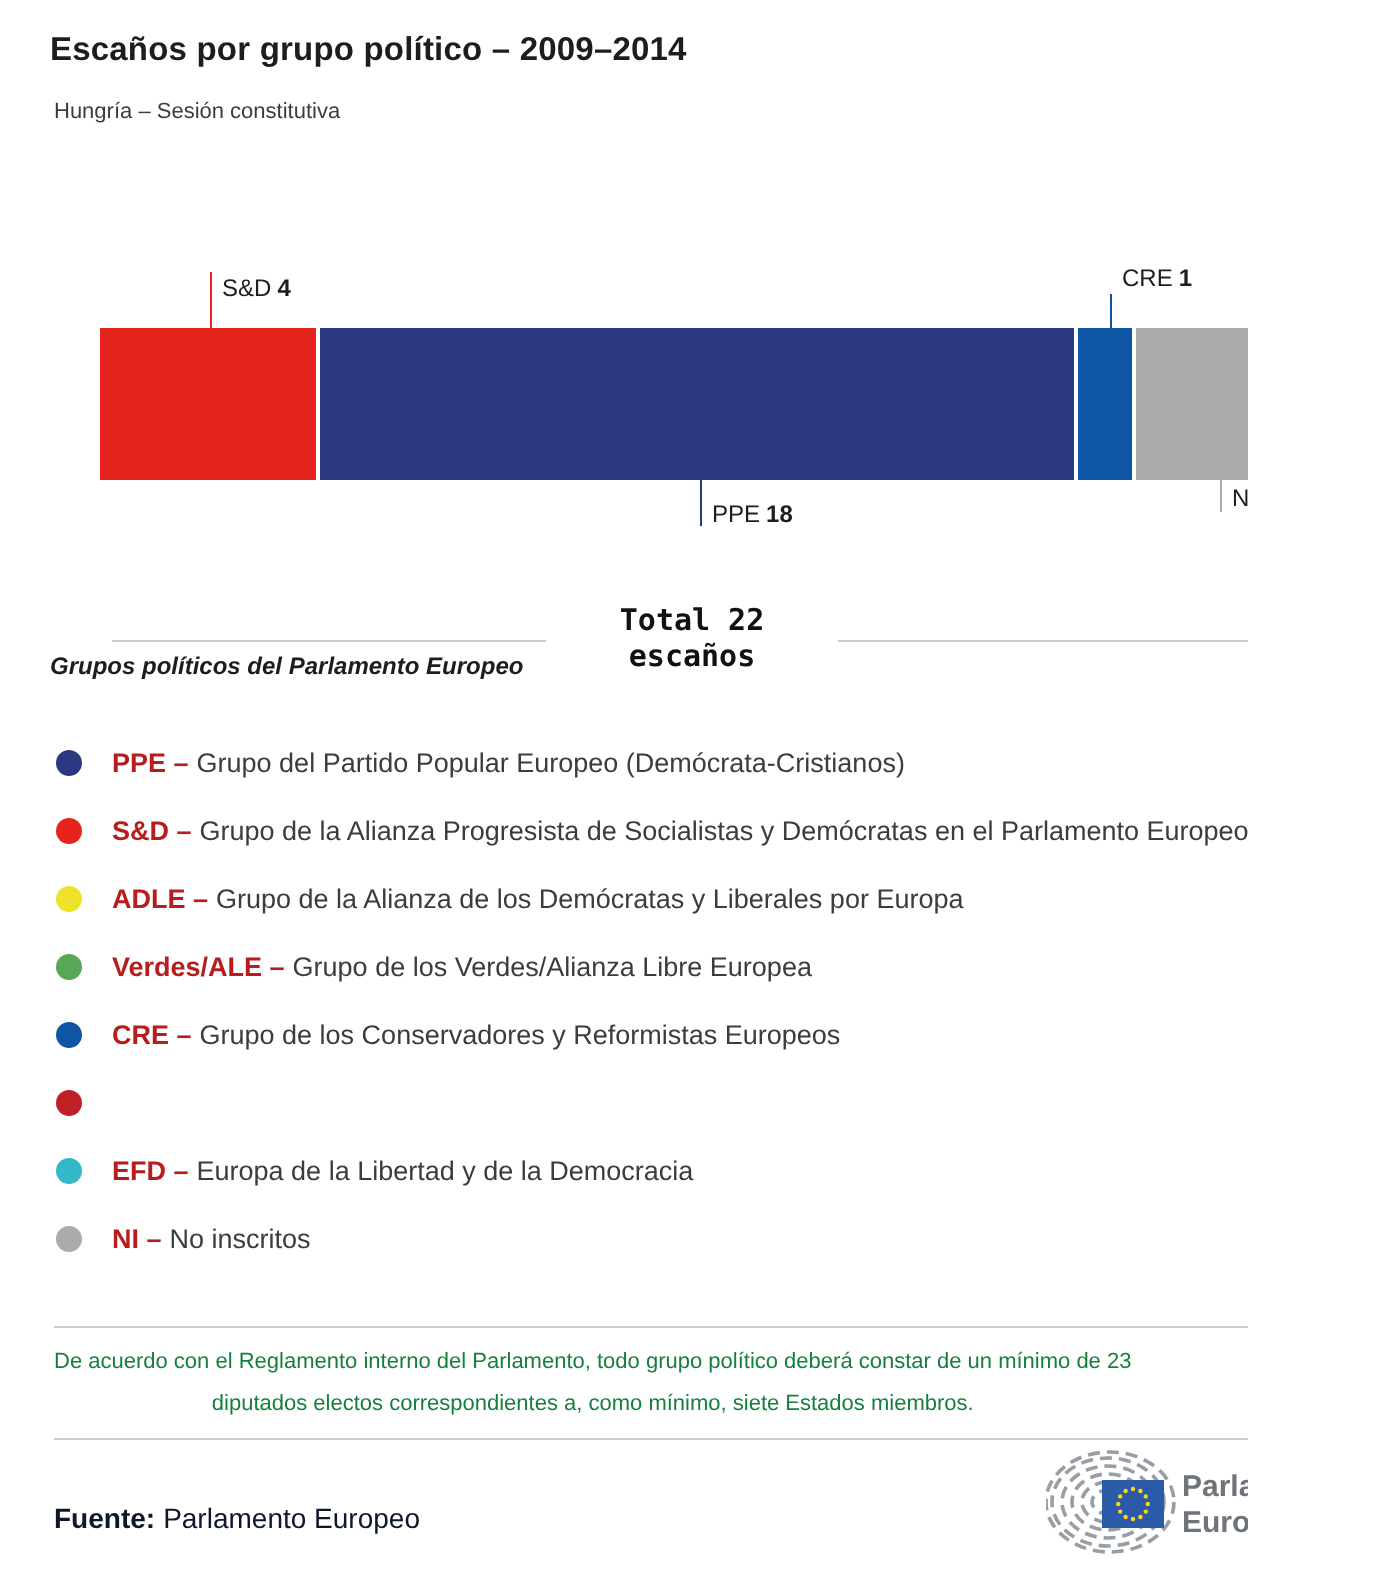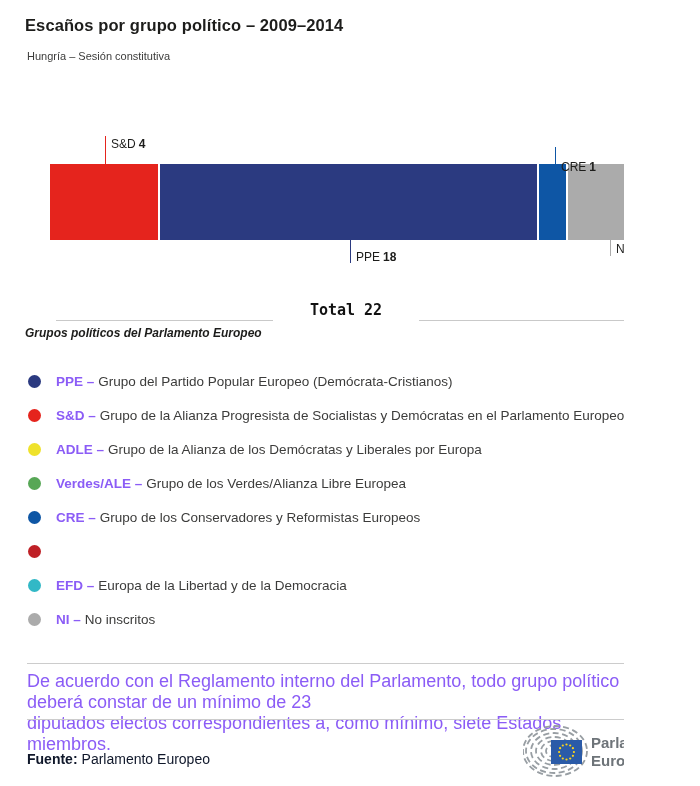--- a/index.html
+++ b/index.html
@@ -12,48 +12,48 @@
   
   .bar{position:absolute;left:50px;top:164px;width:599px;height:76px;display:flex;gap:2px;}
   .bar-seg{height:100%;}
 
   .callout-line{position:absolute;width:1px;}
   .callout-label{position:absolute;font-size:12px;white-space:nowrap;color:#1d1d1b;}
   .callout-label b{margin-left:3px;}
   #sd-line{left:105px;top:136px;height:28px;}
   #sd-label{left:111px;top:137px;}
   #cre-line{left:555px;top:147px;height:17px;}
-  #cre-label{left:561px;top:160px;}
+  #cre-label{left:561px;top:132px;}
   #ppe-line{left:350px;top:240px;height:23px;}
   #ppe-label{left:356px;top:250px;}
   #ni-line{left:610px;top:240px;height:16px;}
   #ni-label{left:616px;top:242px;}
 
   
   .total-line{position:absolute;top:320px;height:1px;background:#c9c9c9;}
   #total-line-left{left:56px;width:217px;}
   #total-line-right{left:419px;width:215px;}
   .total-text{position:absolute;left:273px;top:302px;width:146px;text-align:center;
               font-family:"DejaVu Sans Mono", monospace;font-weight:bold;font-size:15px;
               line-height:17.5px;color:#111;}
   .total-text .gap{display:inline-block;width:9px;}
 
   
   .legend-heading{position:absolute;left:25px;top:326px;font-size:12px;font-weight:bold;font-style:italic;}
   .legend{position:absolute;left:25px;top:364px;width:650px;}
   .legend-item{display:flex;align-items:center;height:34px;}
   .legend-dot{width:13px;height:13px;border-radius:50%;margin-left:3px;margin-right:15px;flex:0 0 13px;}
   .legend-text{font-size:13.5px;color:#3c3c3b;white-space:nowrap;}
-  .legend-text b{color:#8b5cf6;margin-right:4px;}
+  .legend-text b{color:#b91c1c;margin-right:4px;}
 
   
   .rule{position:absolute;left:27px;width:647px;height:1px;background:#cccccc;}
   #rule-top{top:663px;}
   #rule-bottom{top:719px;}
-  .footnote{position:absolute;left:27px;top:671px;font-size:18px;line-height:21px;color:#8b5cf6;}
+  .footnote{position:absolute;left:27px;top:671px;font-size:11px;line-height:21px;color:#15803d;text-align:center;}
   .source{position:absolute;left:27px;top:751px;font-size:14px;color:#0f172a;}
   .source b{margin-right:4px;}
   .logo{position:absolute;left:523px;top:725px;}
 </style>
 </head>
 <body>
 
 <div class="page">
 
   <div class="title">Escaños por grupo político – 2009–2014</div>
@@ -75,20 +75,21 @@
   <div class="callout-line" id="ppe-line" style="background: rgb(43, 58, 128);"></div>
   <div class="callout-label" id="ppe-label"><span>PPE</span><b>18</b></div>
 
   <div class="callout-line" id="ni-line" style="background: rgb(171, 171, 171);"></div>
   <div class="callout-label" id="ni-label"><span>NI</span><b>3</b></div>
 
   <div class="total-line" id="total-line-left"></div>
   <div class="total-line" id="total-line-right"></div>
   <div class="total-text">
     <div><span>Total</span><span class="gap"></span><span>22</span></div>
+    <div>escaños</div>
   </div>
 
   <div class="legend-heading">Grupos políticos del Parlamento Europeo</div>
   <div class="legend">
     <div class="legend-item">
       <span class="legend-dot" style="background: rgb(43, 58, 128);"></span>
       <span class="legend-text"><b>PPE –</b><span>Grupo del Partido Popular Europeo (Demócrata-Cristianos)</span></span>
     </div>
     <div class="legend-item">
       <span class="legend-dot" style="background: rgb(229, 36, 29);"></span>

